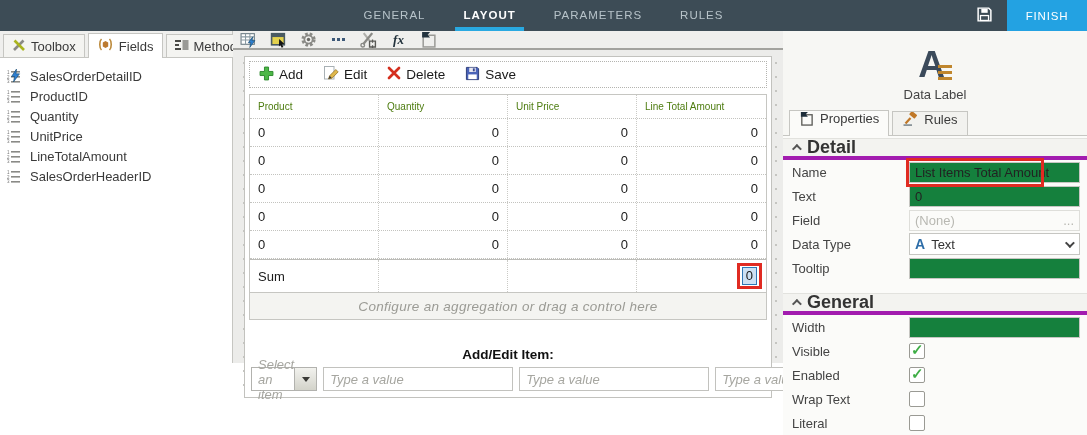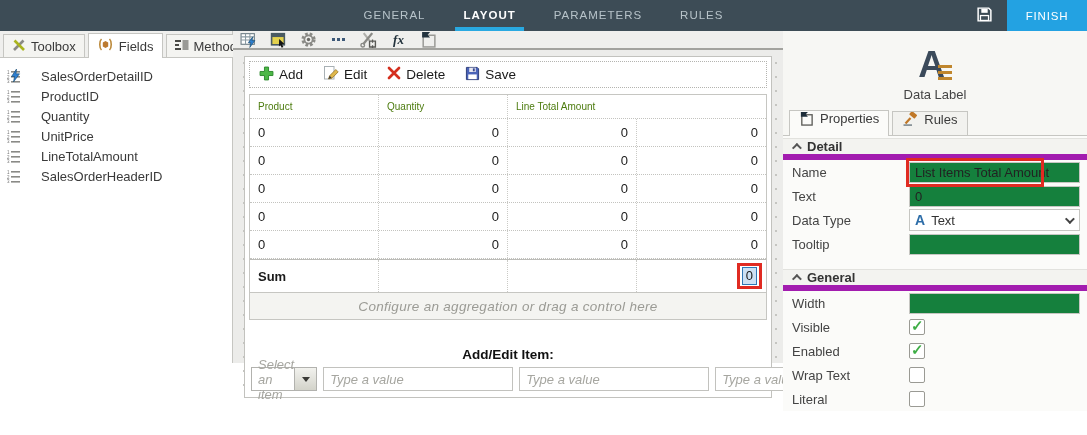--- a/index.html
+++ b/index.html
@@ -16,21 +16,21 @@
   .btn-finish { width:80px; border:none; background:#23a2e2; color:#fff; font-size:11.5px; letter-spacing:0.8px; cursor:pointer; font-family:"Liberation Sans",sans-serif; }
 
   .main { display:flex; height:332px; }
 
   
   .left-panel { width:233px; display:flex; flex-direction:column; background:#fff; border-right:1px solid #c6c6c2; }
   .lp-tabs { display:flex; align-items:flex-end; background:#efefed; padding:3px 0 0 3px; border-bottom:1px solid #c6c6c2; height:27px; }
   .lp-tab { display:flex; align-items:center; gap:5px; border:1px solid #c6c6c2; border-bottom:none; background:#f4f4f1; height:23px; padding:0 8px; margin-right:3px; font-size:13px; color:#3a3a3a; cursor:pointer; white-space:nowrap; }
   .lp-tab.active { background:#fff; height:25px; margin-bottom:-1px; z-index:2; }
   .lp-content { flex:1; background:#fff; padding:8px 0 0 5px; }
-  .field-item { display:flex; align-items:center; gap:19px; height:20px; padding-left:2px; color:#3a3a3a; cursor:pointer; }
+  .field-item { display:flex; align-items:center; gap:8px; height:20px; padding-left:2px; color:#3a3a3a; cursor:pointer; }
   .fi-icon { position:relative; width:15px; height:14px; flex:0 0 15px; }
 
   
   .canvas { flex:1; display:flex; flex-direction:column; background:#ececea; }
   .canvas-toolbar { height:24px; background:#efefed; border-bottom:2px solid #a2a29e; display:flex; align-items:flex-end; gap:13px; padding-left:7px; }
   .cbar-btn { width:17px; height:17px; display:flex; align-items:center; justify-content:center; cursor:pointer; }
   .dots3 { display:flex; gap:2px; }
   .dots3 i { width:3px; height:3px; background:#3c5878; }
   .fx { font-family:"Liberation Serif", serif; font-style:italic; font-weight:bold; font-size:13px; color:#22323c; }
   .canvas-body { flex:1; background-image:radial-gradient(#c5c5c1 1px, transparent 1.3px); background-size:14px 14px; background-position:4px 6px; }
@@ -42,21 +42,21 @@
   .lv-table { margin-top:6px; border:1px solid #c6c6c2; }
   .tr { display:flex; border-bottom:1px dotted #c3c3bf; }
   .tr:last-child { border-bottom:none; }
   .td, .th { width:25%; padding:0 8px; display:flex; align-items:center; border-right:1px dotted #cacac6; overflow:hidden; }
   .td:last-child, .th:last-child { border-right:none; }
   .th { height:23px; color:#4d7c0f; font-size:10px; }
   .td { height:27px; color:#1a1a1a; }
   .td.num { justify-content:flex-end; }
   .tr.sum-row { border-top:1px solid #bcbcb8; border-bottom:1px solid #c6c6c2; }
   .sum-row .td { height:32px; }
-  .sum-label { font-weight:bold; }
+  .sum-label { font-weight:normal; }
   .red-wrap { display:inline-flex; border:3px solid #e02b22; padding:1px 2px; margin-right:-4px; }
   .sum-zero { border:1px solid #2f77b4; background:#cde1f4; padding:0 3px; line-height:16px; font-size:13px; color:#1a1a1a; cursor:pointer; }
   .tr.agg-row { background:#f4f4f1; }
   .agg-cell { width:100%; height:26px; display:flex; align-items:center; justify-content:center; font-style:italic; color:#9b9b95; font-size:13.5px; letter-spacing:0.3px; }
 
   .aed-label { text-align:center; font-weight:bold; color:#111; font-size:13.5px; margin-top:27px; }
   .aed-row { display:flex; gap:6px; margin-top:5px; padding:0 2px; }
   .aed-select { flex:1; height:24px; display:flex; border:1px solid #b2b2ae; background:#fff; cursor:pointer; }
   .aed-select .sel-text { flex:1; display:flex; align-items:center; padding-left:6px; font-style:italic; color:#a6a6a0; font-size:13px; }
   .aed-select .sel-btn { width:22px; border-left:1px solid #b2b2ae; background:linear-gradient(#f2f2ee,#d3d3ca); display:flex; align-items:center; justify-content:center; }
@@ -69,21 +69,21 @@
   .ctrl-badge { padding-top:11px; display:flex; flex-direction:column; align-items:center; }
   .dl-icon { display:flex; align-items:flex-end; height:40px; }
   .dl-a { font-size:37px; line-height:34px; font-weight:bold; color:#3b4a5a; }
   .dl-bars { display:flex; flex-direction:column; gap:2.5px; margin:0 0 2px -7px; }
   .dl-bars i { width:14px; height:3.5px; background:#c0862c; }
   .dl-caption { margin-top:5px; color:#444; font-size:13px; }
   .rp-tabs { display:flex; align-items:flex-end; padding:8px 0 0 6px; border-bottom:1px solid #c6c6c2; height:35px; }
   .rp-tab { display:flex; align-items:flex-start; gap:6px; border:1px solid #c6c6c2; border-bottom:none; background:#f2f2ef; height:24px; padding:0 9px; margin-right:3px; font-size:13px; color:#3a3a3a; cursor:pointer; }
   .rp-tab.active { background:#fbfbf9; height:26px; margin-bottom:-1px; z-index:2; }
   .rp-content { flex:1; background:#fbfbf9; padding-top:2px; }
-  .section-header { display:flex; align-items:center; gap:8px; height:22px; padding:0 9px; background:#f3f3f0; border-top:1px solid #e2e2de; border-bottom:6px solid #a21caf; font-weight:bold; font-size:13px; color:#333; cursor:pointer; }
+  .section-header { display:flex; align-items:center; gap:8px; height:22px; padding:0 9px; background:#f3f3f0; border-top:1px solid #e2e2de; border-bottom:4px solid #a21caf; font-weight:bold; font-size:18px; color:#333; cursor:pointer; }
   .chev-up { width:7px; height:7px; border-top:2px solid #555; border-right:2px solid #555; transform:rotate(-45deg) translateY(2px); }
   .prop-row { display:flex; align-items:center; height:24px; padding:0 7px 0 9px; gap:4px; }
   .prop-row label { width:113px; flex:0 0 113px; color:#444; font-size:13px; }
   .prop-ctl { flex:1; position:relative; display:flex; align-items:center; }
   .prop-input { width:100%; height:21px; border:1px solid #c6c6c2; background:#15803d; padding:0 5px; font-size:13px; font-family:"Liberation Sans",sans-serif; color:#222; }
   .red-annotation { position:absolute; left:-3px; top:-4px; width:138px; height:29px; border:3px solid #e02b22; pointer-events:none; z-index:3; }
   .field-display { width:100%; height:21px; border:1px solid #dededa; display:flex; align-items:center; justify-content:space-between; padding:0 5px; color:#b8b8b2; font-size:13px; cursor:pointer; }
   .dt-select { width:100%; height:22px; border:1px solid #c6c6c2; background:#fff; display:flex; align-items:center; gap:6px; padding:0 7px 0 5px; cursor:pointer; }
   .dt-a { color:#2d6da8; font-weight:bold; font-size:14px; }
   .dt-text { flex:1; color:#333; }
@@ -324,20 +324,21 @@
                   </svg>
               </span>
               <span>Save</span>
             </span>
           </div>
 
           <div class="lv-table">
             <div class="tr">
               <div class="th">Product</div>
               <div class="th">Quantity</div>
+              <div class="th">Unit Price</div>
               <div class="th">Line Total Amount</div>
             </div>
             <div class="tr">
               <div class="td">0</div>
               <div class="td num">0</div>
               <div class="td num">0</div>
               <div class="td num">0</div>
             </div>
             <div class="tr">
               <div class="td">0</div>
@@ -443,20 +444,29 @@
             <div class="red-annotation"></div>
           </div>
         </div>
         <div class="prop-row">
           <label>Text</label>
           <div class="prop-ctl">
             <input class="prop-input" type="text" value="0" style="">
           </div>
         </div>
         <div class="prop-row">
+          <label>Field</label>
+          <div class="prop-ctl">
+            <div class="field-display">
+              <span>(None)</span>
+              <span>...</span>
+            </div>
+          </div>
+        </div>
+        <div class="prop-row">
           <label>Data Type</label>
           <div class="prop-ctl">
             <div class="dt-select">
               <span class="dt-a">A</span>
               <span class="dt-text">Text</span>
               <span class="chev-down"></span>
             </div>
           </div>
         </div>
         <div class="prop-row">

